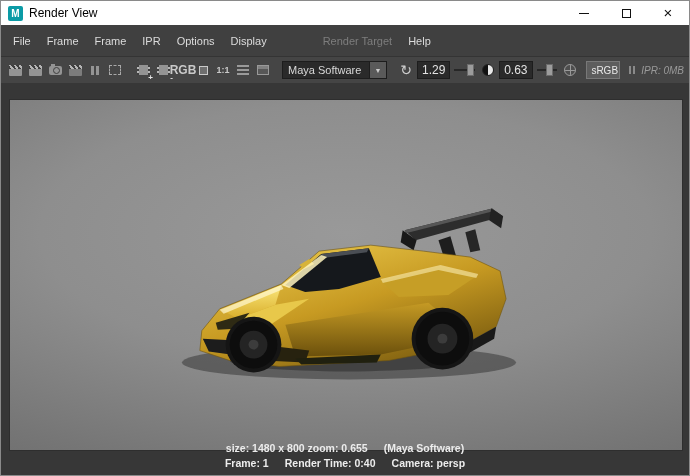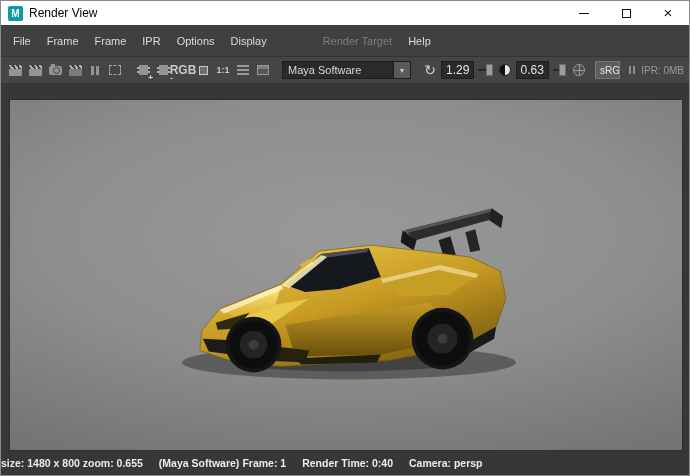--- a/index.html
+++ b/index.html
@@ -55,21 +55,21 @@
 
   .txt-icon { font-size:12px; font-weight:bold; color:#c9c9c9; }
   .ratio-icon { font-size:9px; font-weight:bold; color:#c9c9c9; }
   .ic-alpha { width:9px; height:9px; border:1px solid #c9c9c9; background:#6e6e6e; display:block; }
   .ic-sliders { width:12px; height:10px; display:block;
         background:repeating-linear-gradient(180deg,#9a9a9a 0 2px,transparent 2px 4px); }
   .ic-panel { width:12px; height:10px; border:1px solid #999; display:block;
         background:linear-gradient(180deg,#808080 0 3px,#575757 3px); }
 
   .renderer-select { display:flex; height:18px; margin-left:8px; }
-  .renderer-field { width:112px; background:#2a2a2a; border:1px solid #1d1d1d; color:#d8d8d8; font-size:11px;
+  .renderer-field { width:88px; background:#2a2a2a; border:1px solid #1d1d1d; color:#d8d8d8; font-size:11px;
         display:flex; align-items:center; padding:0 5px; white-space:nowrap; overflow:hidden; }
   .renderer-arrow { width:17px; background:#5a5a5a; border:1px solid #1d1d1d; border-left:none;
         display:flex; align-items:center; justify-content:center; color:#ccc; }
   .renderer-arrow::before { content:"\25BC"; font-size:7px; }
 
   .ic-refresh::before { content:"\21BB"; font-size:14px; color:#cfcfcf; line-height:1; }
 
   .num-field { width:34px; height:18px; background:#2a2a2a; border:1px solid #1d1d1d; color:#e3e3e3;
         font-size:12px; display:flex; align-items:center; padding:0 4px; }
   .slider { width:50px; height:16px; position:relative; margin:0 2px; }
@@ -82,31 +82,31 @@
         background:linear-gradient(90deg,#111 50%,#e8e8e8 50%); }
   .ic-globe { width:12px; height:12px; border-radius:50%; border:1px solid #9a9a9a; background:#4e4e4e;
         position:relative; overflow:hidden; display:block; }
   .ic-globe::before { content:""; position:absolute; top:5px; left:0; right:0; height:1px; background:#9a9a9a; }
   .ic-globe::after { content:""; position:absolute; left:5px; top:0; bottom:0; width:1px; background:#9a9a9a; }
 
   .srgb-btn { height:18px; background:#5d5d5d; border:1px solid #787878; color:#e8e8e8; font-size:10px;
         display:flex; align-items:center; padding:0 4px; max-width:56px; overflow:hidden; white-space:nowrap; margin-left:5px; }
   .ipr-pause { display:flex; gap:2px; margin-left:7px; }
   .ipr-pause i { width:2px; height:8px; background:#8a8a8a; display:block; }
-  .ipr-mem { font-size:10px; color:#9a9a9a; margin-left:4px; white-space:nowrap; }
+  .ipr-mem { font-size:10px; color:#9a9a9a; margin-left:4px; white-space:nowrap;font-style:italic; }
 
   
   .content { flex:1; position:relative; background:#373737; }
   .viewport { position:absolute; left:8px; top:16px; width:674px; height:352px;
         background:radial-gradient(ellipse 130% 105% at 50% 38%, #999999 0%, #8e8e8e 35%, #767676 65%, #5c5c5c 100%);
         border:1px solid #2e2e2e; overflow:hidden; }
   .viewport svg { display:block; width:100%; height:100%; }
 
   
-  .statusbar { position:absolute; left:0; right:0; bottom:6px; display:flex; flex-direction:row;
+  .statusbar { position:absolute; left:0; right:0; bottom:6px; display:flex; flex-direction:column;
         align-items:center; gap:3px; }
   .status-line { display:flex; gap:16px; font-size:10.5px; font-weight:bold; color:#ececec; }
 </style>
 </head>
 <body>
 
 <div class="window">
 
   <div class="titlebar">
     <div class="app-icon">M</div>

